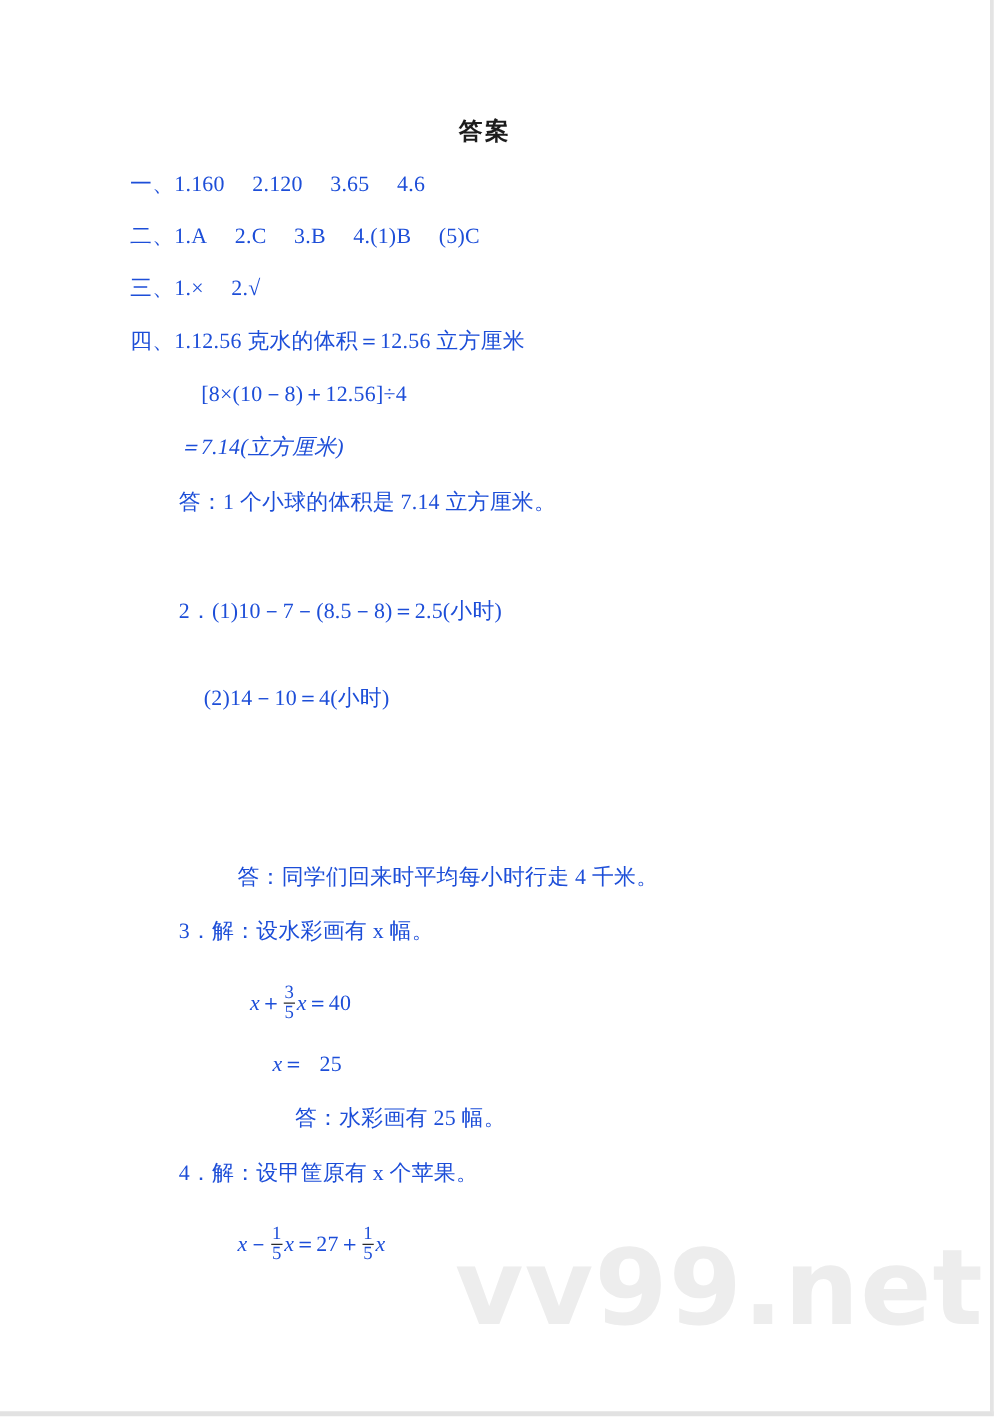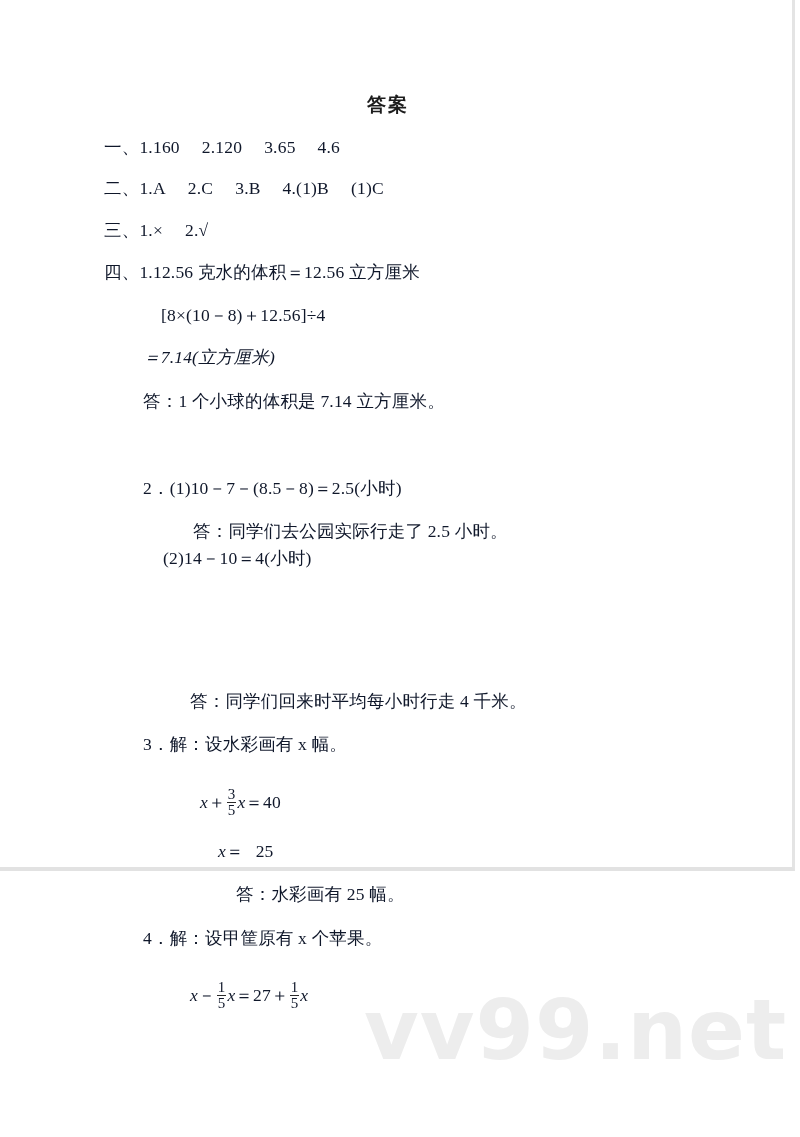--- a/index.html
+++ b/index.html
@@ -12,33 +12,33 @@
       height: 1137px;
       position: relative;
       overflow: hidden;
       font-family: "DejaVu Serif", "Liberation Serif", serif;
       color: #2a2a2a;
     }
     .page {
       position: absolute;
       left: 0; top: 0;
       width: 795px;
-      height: 871px;
+      height: 1133px;
       background: #ffffff;
       border-right: 3px solid #e4e4e4;
       border-bottom: 4px solid #e2e2e2;
       box-sizing: border-box;
     }
     .line {
       position: absolute;
       white-space: nowrap;
       font-family: "Liberation Serif", "DejaVu Serif", serif;
       font-size: 17.5px;
       line-height: 20px;
-      color: #0f172a;
+      color: #1d4ed8;
       letter-spacing: 0.2px;
     }
     .title {
       position: absolute;
       left: 367px;
       top: 92px;
       font-family: "DejaVu Sans", "Liberation Sans", sans-serif;
       font-weight: bold;
       font-size: 19px;
       letter-spacing: 2px;
@@ -77,36 +77,35 @@
 
 <div class="page">
 
   <div class="title">答案</div>
 
   <div class="line" style="left:104px; top:137px;">
     <span>一、</span><span>1.160</span><span class="gap"></span><span>2.120</span><span class="gap"></span><span>3.65</span><span class="gap"></span><span>4.6</span>
   </div>
 
   <div class="line" style="left:104px; top:178px;">
-    <span>二、</span><span>1.A</span><span class="gap"></span><span>2.C</span><span class="gap"></span><span>3.B</span><span class="gap"></span><span>4.(1)B</span><span class="gap"></span><span>(1)C</span>
+    <span>二、</span><span>1.A</span><span class="gap"></span><span>2.C</span><span class="gap"></span><span>3.B</span><span class="gap"></span><span>4.(1)B</span><span class="gap"></span><span>(5)C</span>
   </div>
 
   <div class="line" style="left:104px; top:220px;">
     <span>三、</span><span>1.×</span><span class="gap"></span><span>2.√</span>
   </div>
 
   <div class="line" style="left:104px; top:262px;">
     <span>四、</span><span>1.12.56 克水的体积＝12.56 立方厘米</span>
   </div>
   <div class="line" style="left:161px; top:305px;">[8×(10－8)＋12.56]÷4</div>
   <div class="line" style="left:143px; top:347px;font-style:italic;">＝7.14(立方厘米)</div>
   <div class="line" style="left:143px; top:391px;">答：1 个小球的体积是 7.14 立方厘米。</div>
 
   <div class="line" style="left:143px; top:478px;">2．(1)10－7－(8.5－8)＝2.5(小时)</div>
-  <div class="line" style="left:193px; top:521px;">答：同学们去公园实际行走了 2.5 小时。</div>
   <div class="line" style="left:163px; top:548px;text-align:right;">(2)14－10＝4(小时)</div>
   <div class="line" style="left:190px; top:691px;">答：同学们回来时平均每小时行走 4 千米。</div>
 
   <div class="line" style="left:143px; top:734px;text-align:center;">3．解：设水彩画有 x 幅。</div>
   <div class="line" style="left:200px; top:787px; line-height:30px;">
     <span class="var">x</span><span>＋</span><span class="frac"><span class="num">3</span><span class="den">5</span></span><span class="var">x</span><span>＝40</span>
   </div>
   <div class="line" style="left:218px; top:841px;">
     <span class="var">x</span><span>＝</span><span class="gap-s"></span><span class="gap-s"></span><span>25</span>
   </div>

